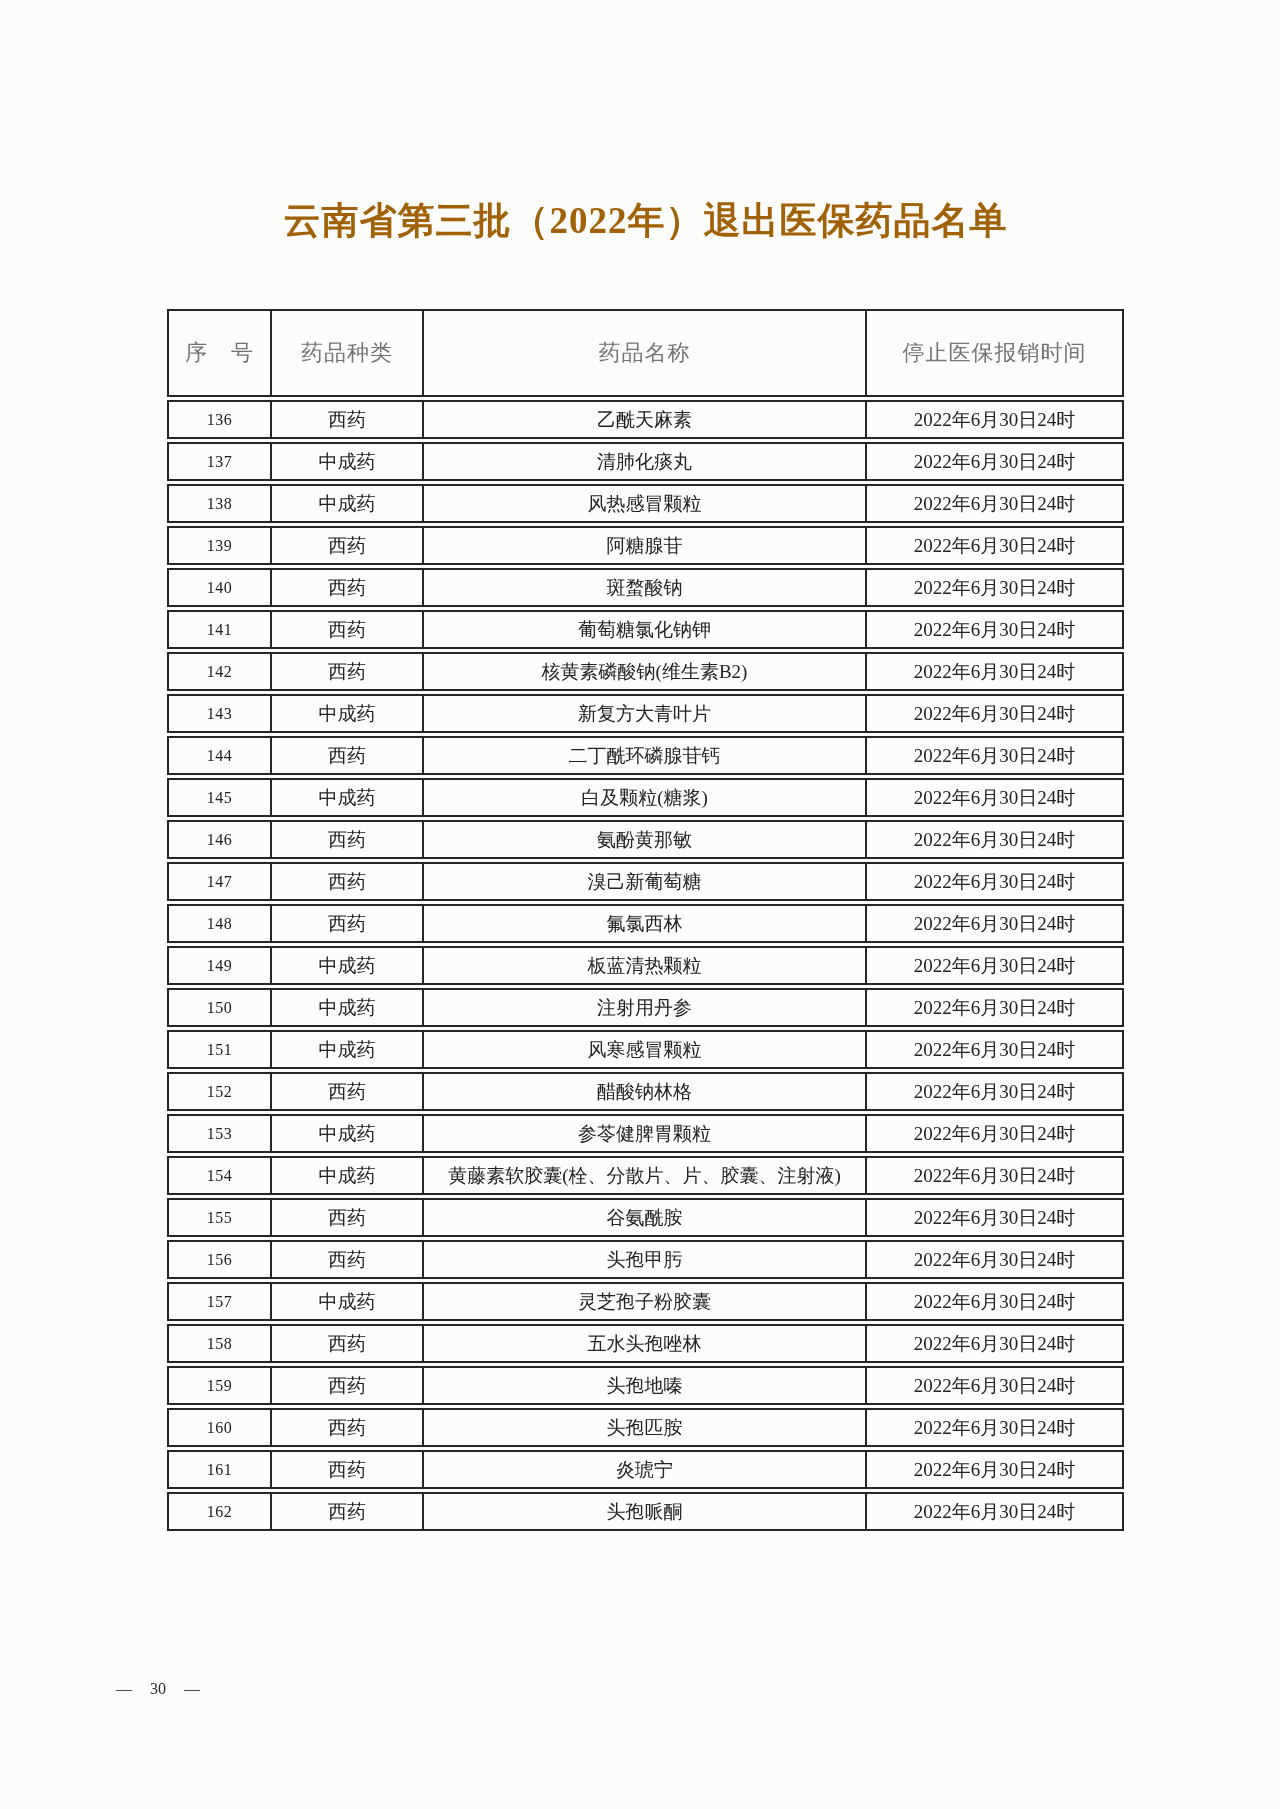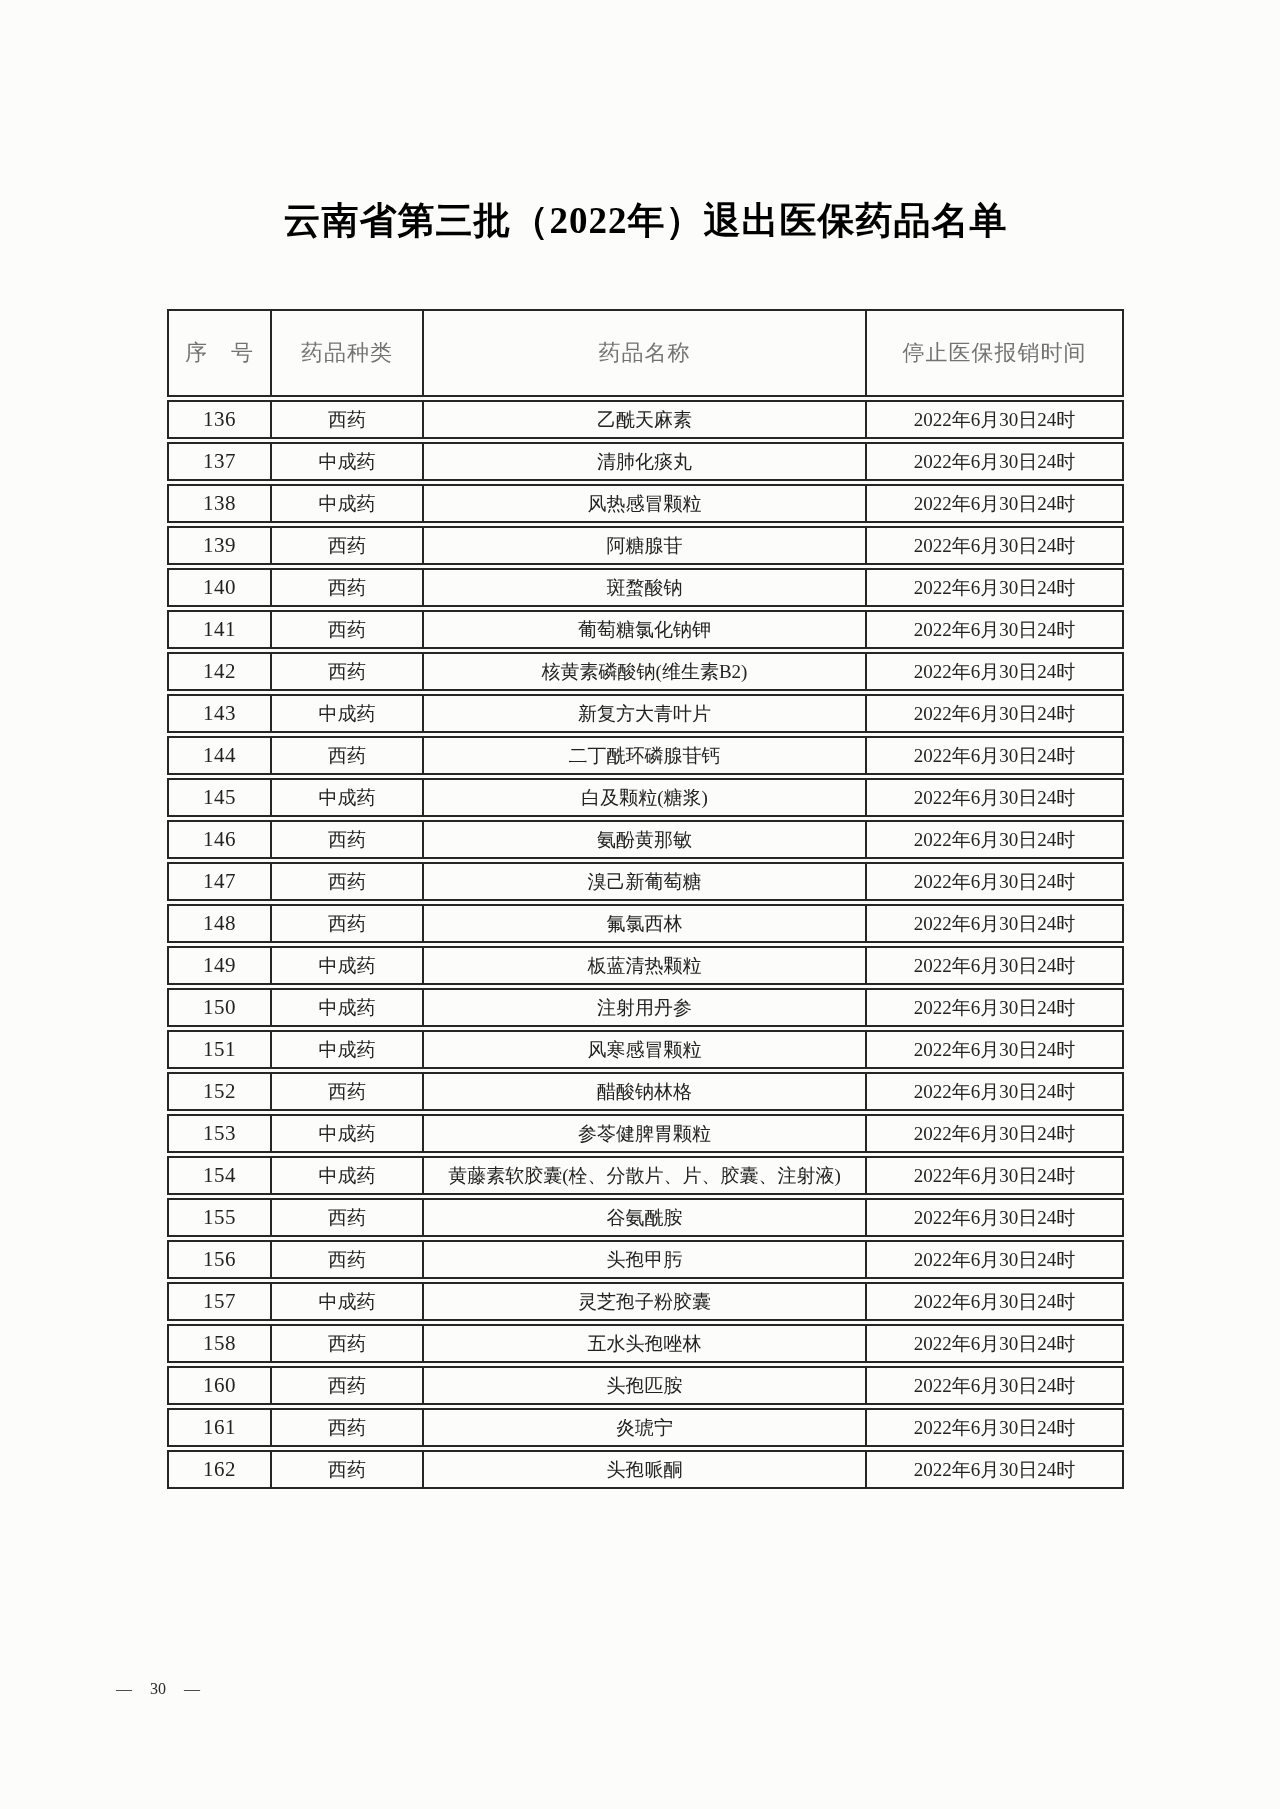--- a/index.html
+++ b/index.html
@@ -18,21 +18,21 @@
   .doc-title {
     position: absolute;
     top: 196px;
     left: 167px;
     width: 957px;
     text-align: center;
     font-family: "Liberation Serif", "DejaVu Serif", serif;
     font-weight: 700;
     font-size: 37px;
     letter-spacing: 1px;
-    color: #000000;
+    color: #a16207;
     white-space: nowrap;
   }
   .drug-table {
     position: absolute;
     top: 306px;
     left: 167px;
     width: 957px;
     border-collapse: separate;
     border-spacing: 0 3px;
     table-layout: fixed;
@@ -61,21 +61,21 @@
   .drug-table td {
     font-size: 19px;
     height: 31px;
     color: #222;
   }
   .col-no   { width: 103px; }
   .col-type { width: 152px; }
   .col-name { width: 443px; }
   .col-date { width: 259px; }
   td.cell-no {
-    font-size: 21px;
+    font-size: 16px;
     letter-spacing: 0.5px;
   }
   td.cell-name {
     line-height: 1.45;
   }
   .page-number {
     position: absolute;
     left: 116px;
     top: 1680px;
     font-size: 16px;
@@ -237,20 +237,26 @@
         <td class="cell-name">灵芝孢子粉胶囊</td>
         <td class="cell-date">2022年6月30日24时</td>
       </tr>
       <tr>
         <td class="cell-no">158</td>
         <td class="cell-type">西药</td>
         <td class="cell-name">五水头孢唑林</td>
         <td class="cell-date">2022年6月30日24时</td>
       </tr>
       <tr>
+        <td class="cell-no">159</td>
+        <td class="cell-type">西药</td>
+        <td class="cell-name">头孢地嗪</td>
+        <td class="cell-date">2022年6月30日24时</td>
+      </tr>
+      <tr>
         <td class="cell-no">160</td>
         <td class="cell-type">西药</td>
         <td class="cell-name">头孢匹胺</td>
         <td class="cell-date">2022年6月30日24时</td>
       </tr>
       <tr>
         <td class="cell-no">161</td>
         <td class="cell-type">西药</td>
         <td class="cell-name">炎琥宁</td>
         <td class="cell-date">2022年6月30日24时</td>

